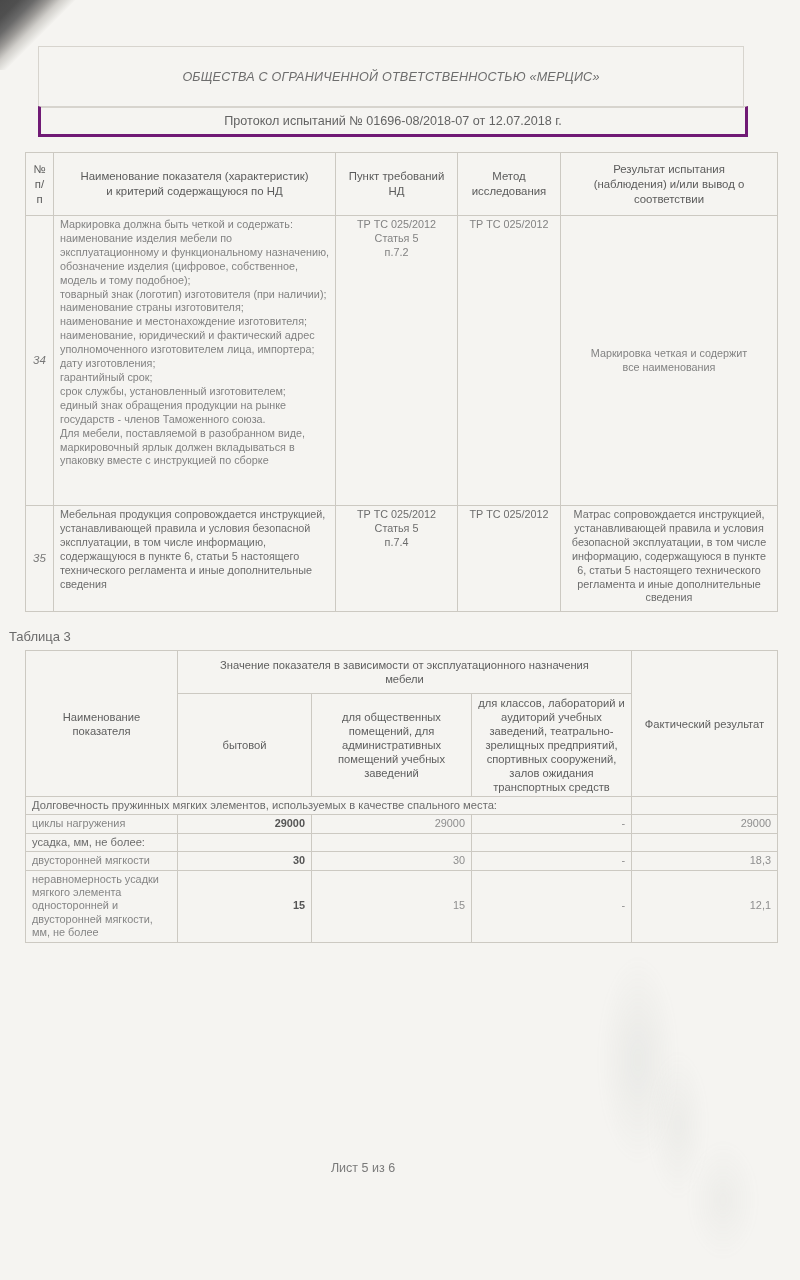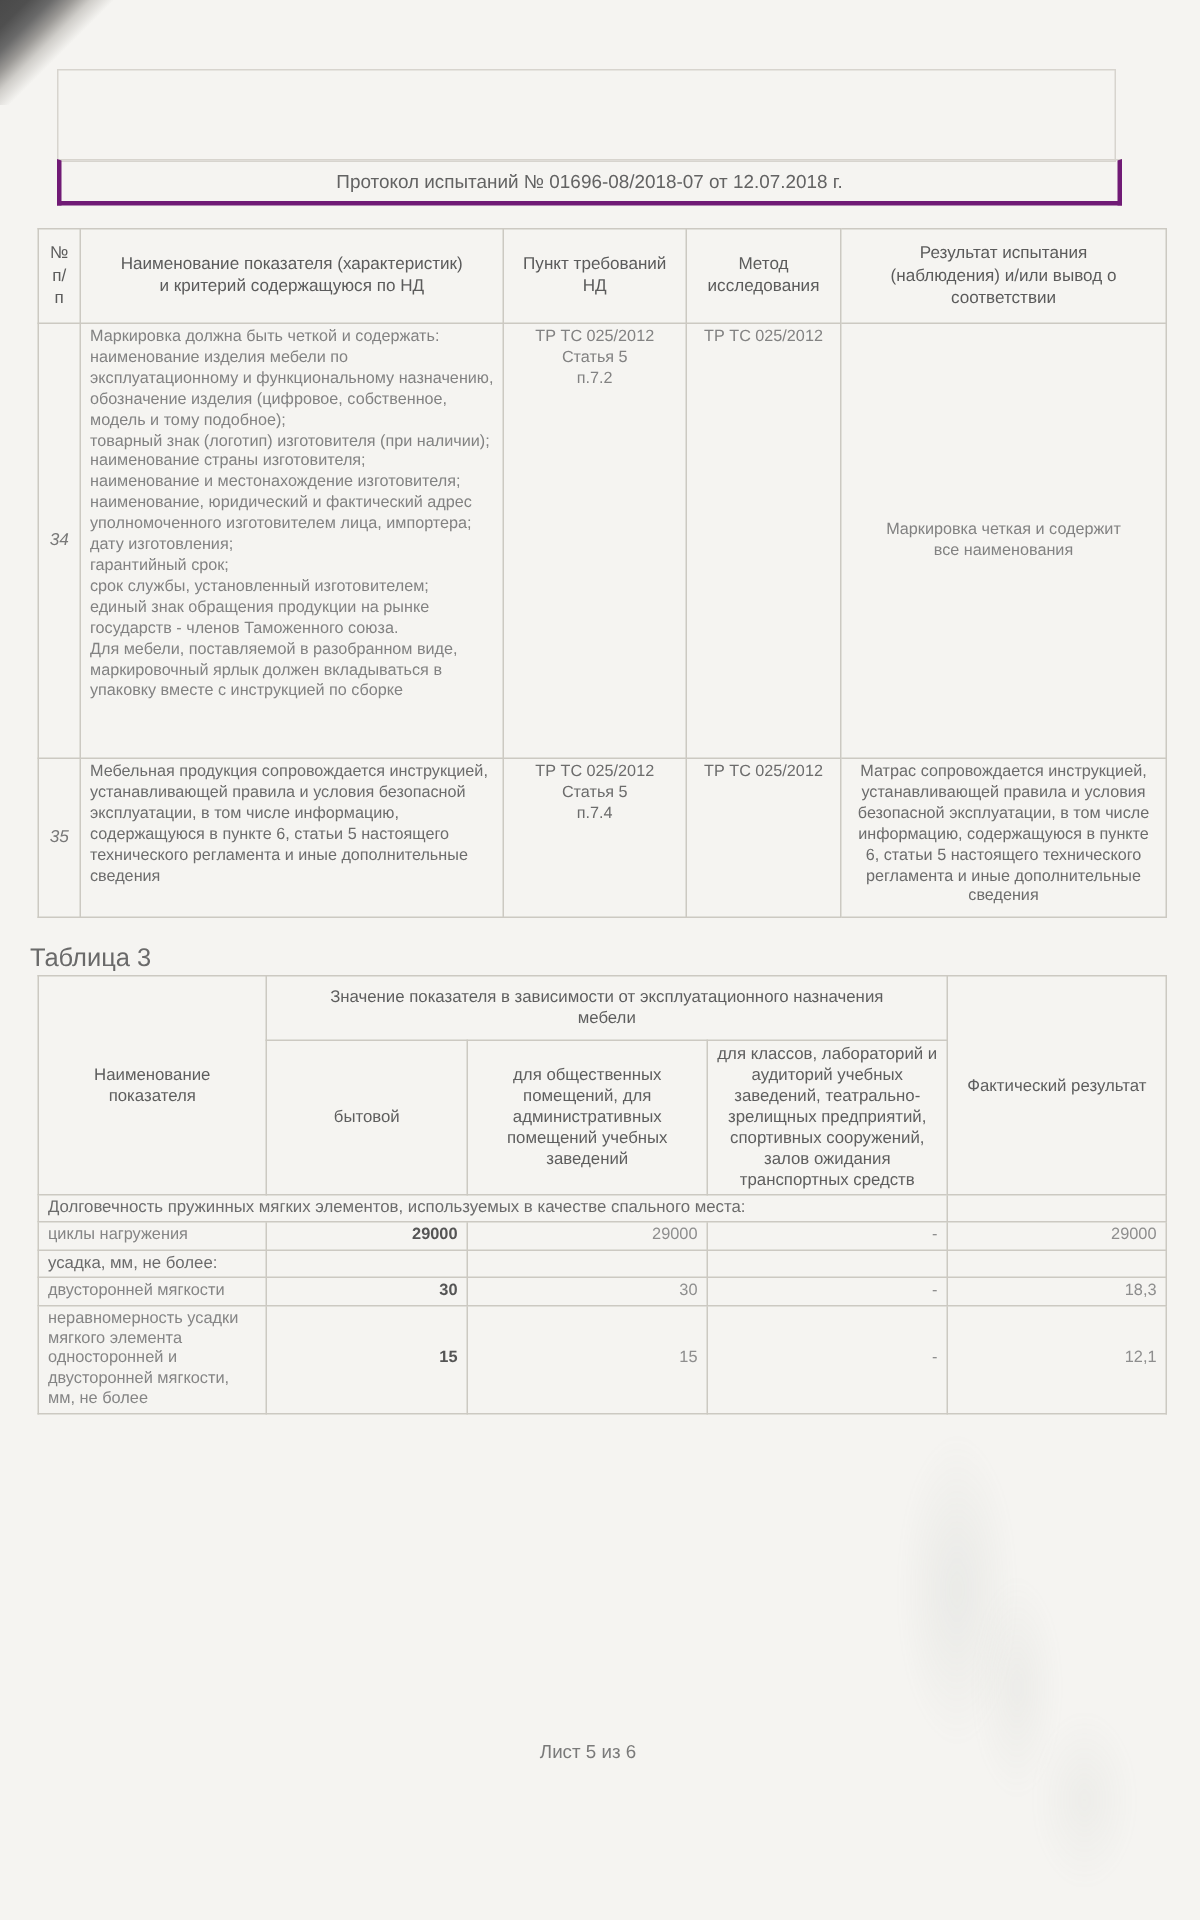--- a/index.html
+++ b/index.html
@@ -56,44 +56,45 @@
     text-align:center;vertical-align:middle;height:58px;
   }
   .t1 td{font-size:10.8px;line-height:13.9px;color:#828282;margin-top:48px;}
   .t1 .num{font-style:italic;text-align:center;vertical-align:middle;color:#787878;font-size:11.5px;}
   .t1 .ctr{text-align:center;}
   .t1 .mid{vertical-align:middle;}
   .t1 .row34{height:290px;}
   .t1 .row35{height:106px;}
   .t1 .dark{color:#6c6c6c;}
 
-  .t3-title{position:absolute;left:20px;top:629px;font-size:17px;color:#6a6a6a;}
+  .t3-title{position:absolute;left:9px;top:629px;font-size:13px;color:#6a6a6a;}
   .t3{position:absolute;left:25px;top:650px;width:752px;}
   .t3 td{font-size:10.9px;line-height:13.4px;color:#828282;}
   .t3 .hdr{color:#5e5e5e;text-align:center;vertical-align:middle;font-size:11.2px;line-height:14px;}
   .t3 .span-hdr{height:38px;}
   .t3 .section{color:#6b6b6b;font-size:11.2px;}
   .t3 .name{color:#858585;margin-left:36px;}
   .t3 .v{text-align:right;vertical-align:middle;}
   .t3 .v1{color:#555;font-weight:bold;}
   .t3 .lite{color:#8e8e8e;}
 
   .footer{
-    position:absolute;left:42px;top:1161px;width:700px;
+    position:absolute;left:13px;top:1161px;width:700px;
     text-align:center;font-size:12.5px;color:#7a7a7a;
   }
 </style>
 </head>
 <body>
 
 <div class="page">
 
   <div class="corner-artifact"></div>
 
   <div class="header-box">
+    <div class="hl-caps">ОБЩЕСТВА С ОГРАНИЧЕННОЙ ОТВЕТСТВЕННОСТЬЮ «МЕРЦИС»</div>
   </div>
 
   <div class="protocol-box">
     <span>Протокол испытаний № 01696-08/2018-07 от 12.07.2018 г.</span>
   </div>
 
   <table class="t1">
     <colgroup>
       <col style="width:28px">
         <col style="width:282px">

